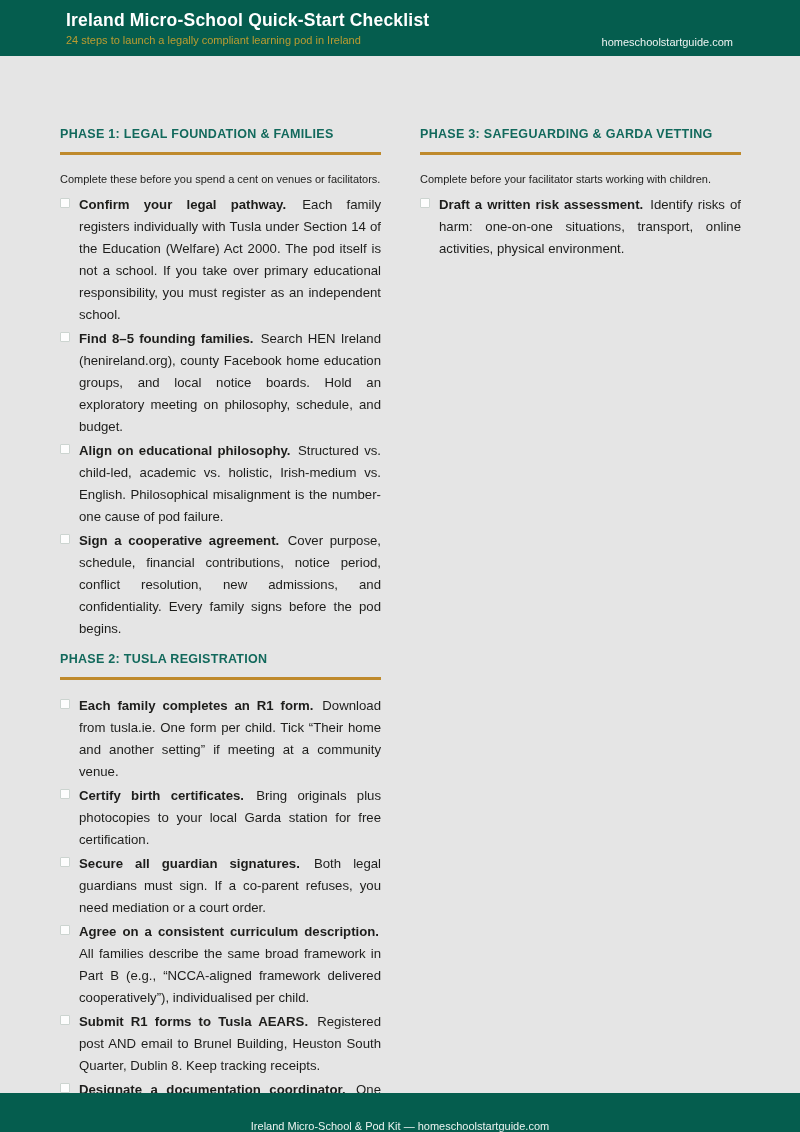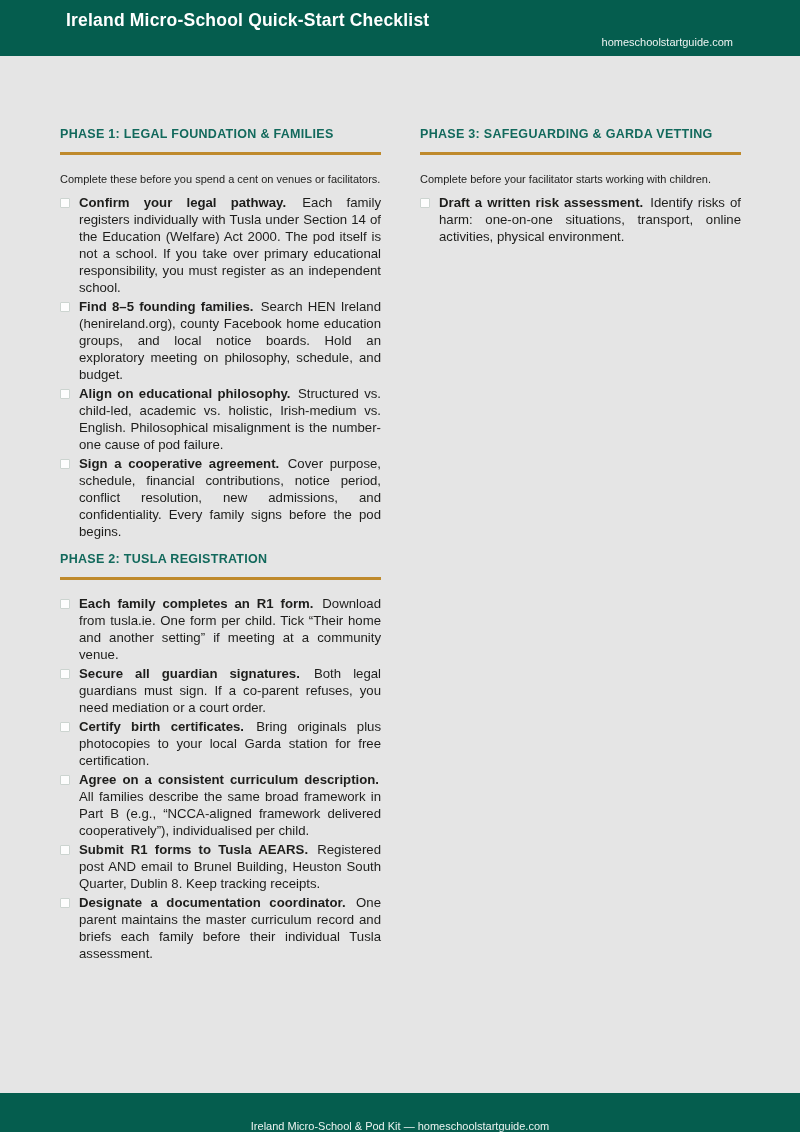--- a/index.html
+++ b/index.html
@@ -36,21 +36,21 @@
   }
   .gold-rule {
     height:3px; background:#bf8a2c; border:none; margin:10px 0 15px 0;
   }
   .intro {
     font-size:11px; line-height:19.4px; text-align:justify;
     margin-bottom:5px; color:#1d1d1b;
   }
   .item {
     position:relative; padding-left:19px; font-size:13.2px;
-    line-height:17px; text-align:justify; margin-top:2px; color:#1d1d1b;
+    line-height:22px; text-align:justify; margin-top:2px; color:#1d1d1b;
   }
   .checkbox {
     position:absolute; left:0; top:4px; width:10px; height:10px;
     border:1.5px solid #ccd4d0; border-radius:1px; background:#fdfdfd;
   }
   .lead { font-weight:700; margin-right:2px; }
   .section-2 { margin-top:12px; }
   
   .footer {
     position:absolute; left:0; bottom:0; width:800px; height:39px;
@@ -58,20 +58,21 @@
   }
   .footer-text { color:#ecf3f1; font-size:11px; }
 </style>
 </head>
 <body>
 
 <div class="page">
 
   <div class="header">
     <div class="header-title">Ireland Micro-School Quick-Start Checklist</div>
+    <div class="header-subtitle">24 steps to launch a legally compliant learning pod in Ireland</div>
     <div class="header-site">homeschoolstartguide.com</div>
   </div>
 
   <div class="content">
 
     <div class="col">
 
       <div class="section">
         <div class="section-heading">PHASE 1: LEGAL FOUNDATION &amp; FAMILIES</div>
         <div class="gold-rule"></div>
@@ -103,27 +104,27 @@
         <div class="section-heading">PHASE 2: TUSLA REGISTRATION</div>
         <div class="gold-rule"></div>
 
         <div class="item">
           <span class="checkbox"></span>
           <span class="lead">Each family completes an R1 form.</span>
           <span class="body">Download from tusla.ie. One form per child. Tick “Their home and another setting” if meeting at a community venue.</span>
         </div>
         <div class="item">
           <span class="checkbox"></span>
-          <span class="lead">Secure all guardian signatures.</span>
-          <span class="body">Both legal guardians must sign. If a co-parent refuses, you need mediation or a court order.</span>
+          <span class="lead">Certify birth certificates.</span>
+          <span class="body">Bring originals plus photocopies to your local Garda station for free certification.</span>
         </div>
         <div class="item">
           <span class="checkbox"></span>
-          <span class="lead">Certify birth certificates.</span>
-          <span class="body">Bring originals plus photocopies to your local Garda station for free certification.</span>
+          <span class="lead">Secure all guardian signatures.</span>
+          <span class="body">Both legal guardians must sign. If a co-parent refuses, you need mediation or a court order.</span>
         </div>
         <div class="item">
           <span class="checkbox"></span>
           <span class="lead">Agree on a consistent curriculum description.</span>
           <span class="body">All families describe the same broad framework in Part B (e.g., “NCCA-aligned framework delivered cooperatively”), individualised per child.</span>
         </div>
         <div class="item">
           <span class="checkbox"></span>
           <span class="lead">Submit R1 forms to Tusla AEARS.</span>
           <span class="body">Registered post AND email to Brunel Building, Heuston South Quarter, Dublin 8. Keep tracking receipts.</span>

